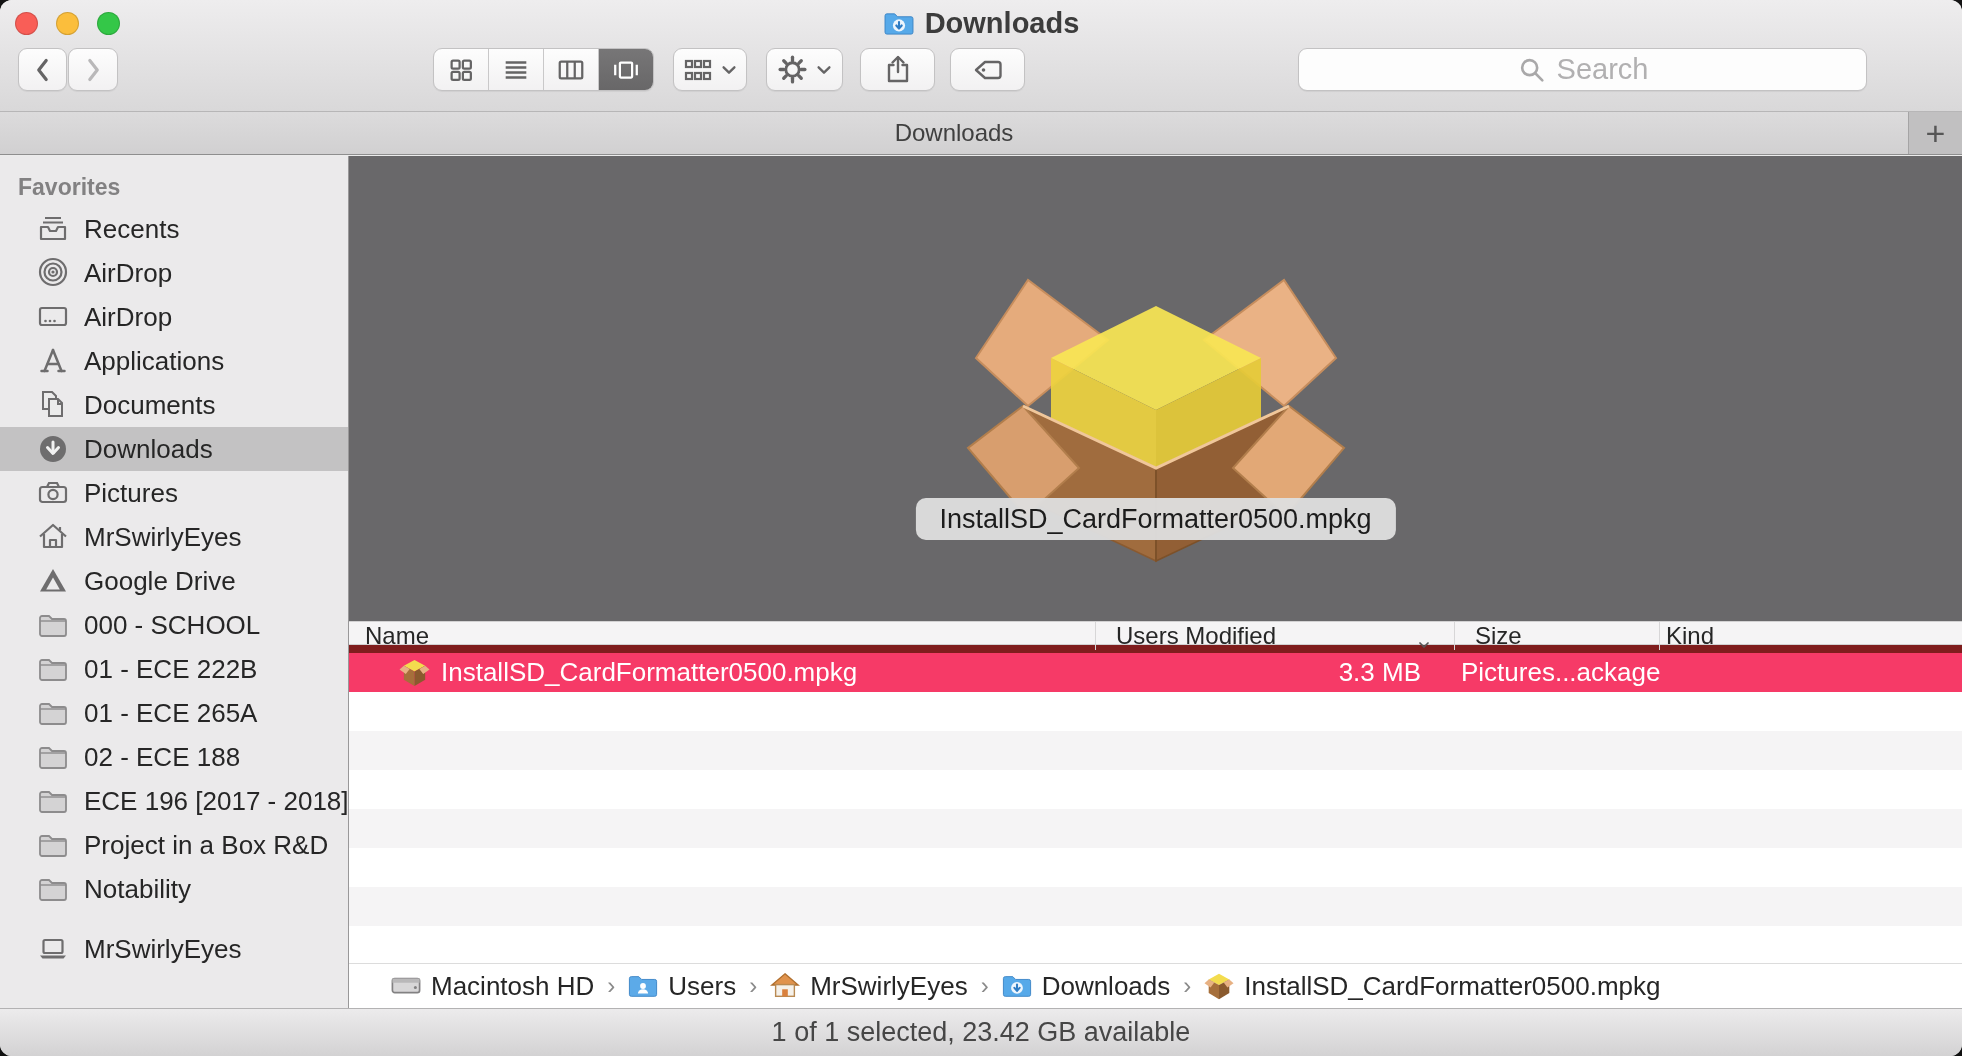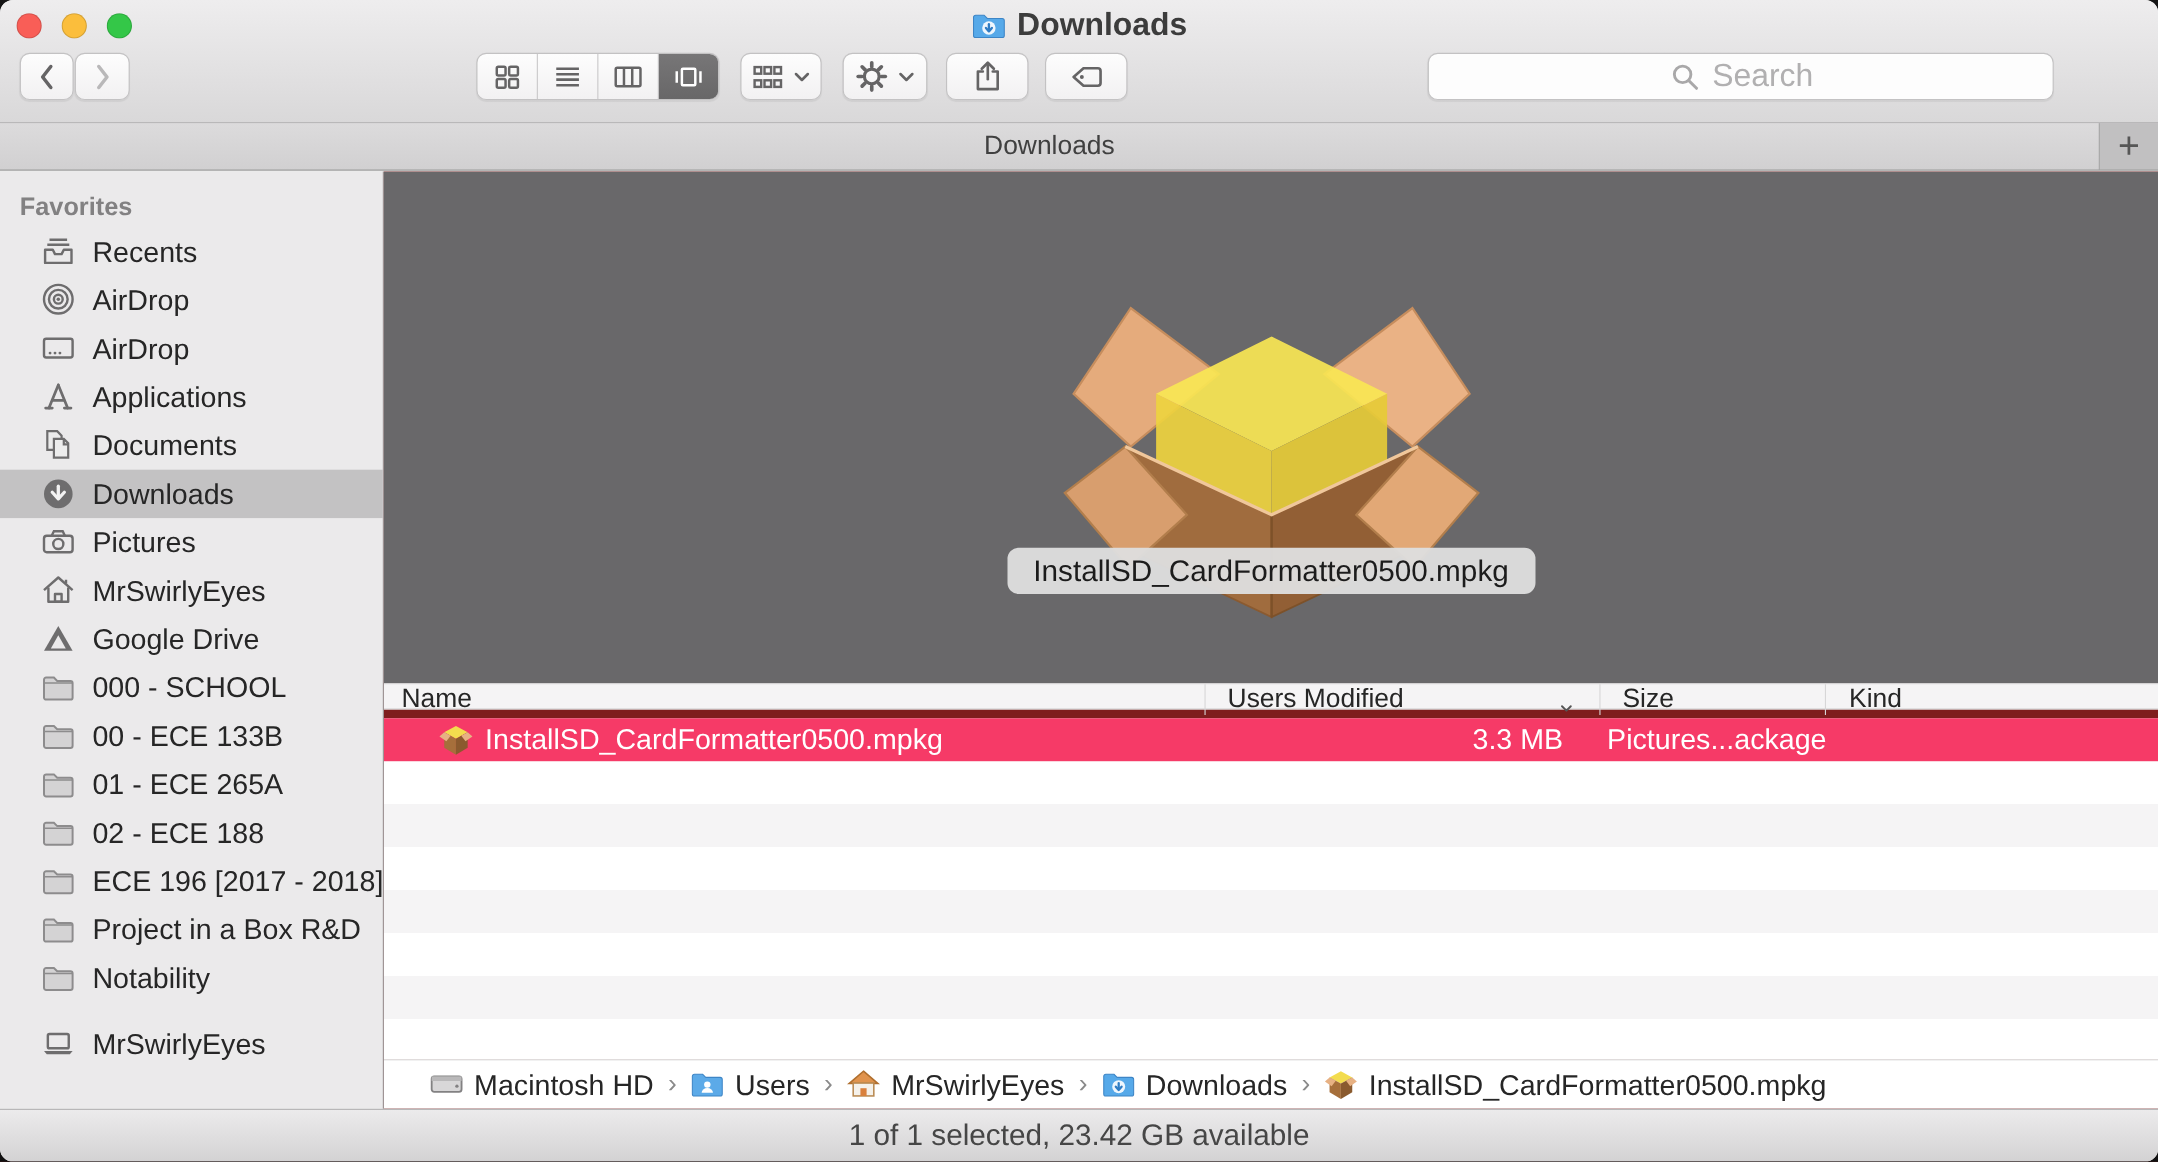--- a/index.html
+++ b/index.html
@@ -51,21 +51,21 @@
   
   .main{position:relative;flex:1;background:#7f1d1d;overflow:hidden;}
   .gallery{position:absolute;top:0;left:0;right:0;height:465px;background:#69686a;}
   .big-pkg{position:absolute;left:50%;top:62px;transform:translateX(-50%);width:380px;height:345px;}
   .pill{position:absolute;left:50%;top:342px;transform:translateX(-50%);height:42px;background:rgba(222,222,222,.96);border-radius:10px;display:flex;align-items:center;padding:0 24px;font-size:27px;color:#1c1c1c;white-space:nowrap;}
 
   .cols{display:grid;grid-template-columns:747px 359px 205px 223px;}
   .lheader{position:absolute;top:465px;left:0;right:0;height:24px;background:#f5f4f5;border-bottom:1px solid #d2d1d2;border-top:1px solid #d2d1d2;}
   .hcell{position:relative;display:flex;align-items:center;font-size:24px;color:#262626;border-right:1px solid #d7d6d7;padding-left:20px;}
   .hcell:first-child{padding-left:16px;}
-  .hcell:last-child{border-right:none;padding-left:6px;margin-left:15px;}
+  .hcell:last-child{border-right:none;padding-left:6px;}
   .hcell .sort{position:absolute;right:22px;top:9px;color:#555;}
 
   .rows{position:absolute;top:497px;left:0;right:0;bottom:45px;background:repeating-linear-gradient(to bottom, #f5f4f5 0 39px, #ffffff 39px 78px);background-position:0 39px;}
   .rows-stripes{position:absolute;top:39px;left:0;right:0;bottom:0;background:repeating-linear-gradient(to bottom,#ffffff 0 39px,#f5f4f5 39px 78px);}
   .frow{position:absolute;top:0;left:0;right:0;height:39px;color:#fff;font-size:26px;}
   .fcell{display:flex;align-items:center;overflow:hidden;white-space:nowrap;}
   .cell-name{padding-left:50px;gap:11px;}
   .cell-name .icon svg{width:31px;height:31px;display:block;}
   .cell-date{padding-left:20px;}
   .cell-size{justify-content:flex-end;padding-right:34px;}
@@ -393,21 +393,21 @@
     <span class="sb-label">000 - SCHOOL</span>
   </div>
 
   <div class="sb-item">
     <span class="icon">
                   <svg viewBox="0 0 32 32">
                     <path d="M3 9 a2 2 0 0 1 2-2 h7 l3 3 h12 a2 2 0 0 1 2 2 v13 a2 2 0 0 1 -2 2 H5 a2 2 0 0 1 -2-2 z" fill="#d4d3d4" stroke="#8d8c8d" stroke-width="1.8"></path>
                     <line x1="3" y1="12" x2="29" y2="12" stroke="#8d8c8d" stroke-width="1.4"></line>
                   </svg>
                 </span>
-    <span class="sb-label">00 - ECE 133B</span>
+    <span class="sb-label">01 - ECE 222B</span>
   </div>
 
   <div class="sb-item">
     <span class="icon">
                   <svg viewBox="0 0 32 32">
                     <path d="M3 9 a2 2 0 0 1 2-2 h7 l3 3 h12 a2 2 0 0 1 2 2 v13 a2 2 0 0 1 -2 2 H5 a2 2 0 0 1 -2-2 z" fill="#d4d3d4" stroke="#8d8c8d" stroke-width="1.8"></path>
                     <line x1="3" y1="12" x2="29" y2="12" stroke="#8d8c8d" stroke-width="1.4"></line>
                   </svg>
                 </span>
     <span class="sb-label">01 - ECE 265A</span>

